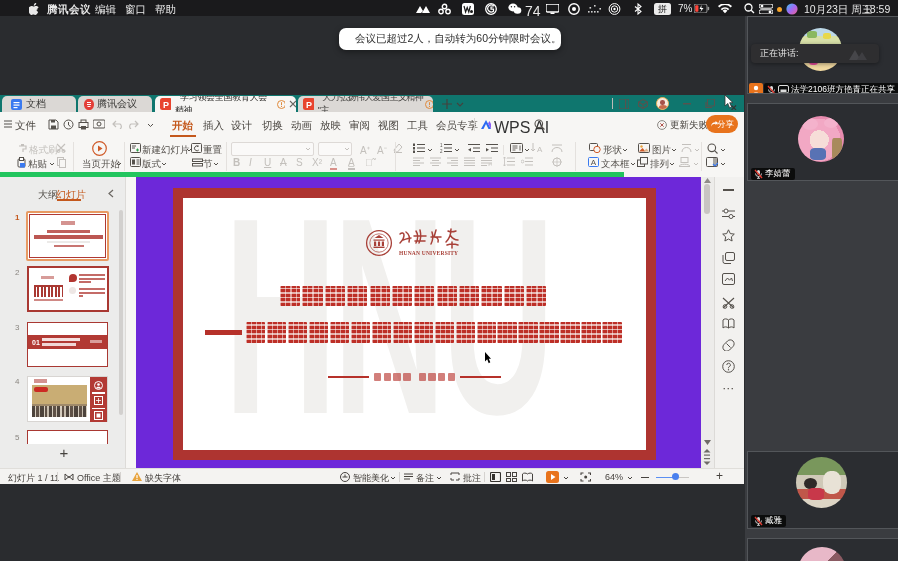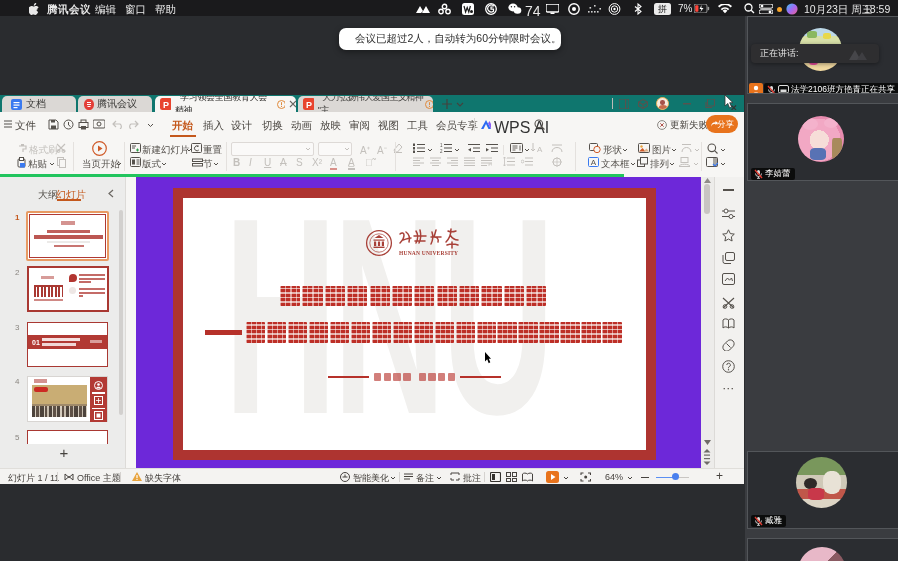--- a/index.html
+++ b/index.html
@@ -10,21 +10,21 @@
 #menubar{position:absolute;left:0;top:0;width:898px;height:16px;background:#1a1a1c;color:#e8e8e8;font-size:10.5px}
 #menubar .mi{position:absolute;top:2.5px;white-space:nowrap}
 
 #notif{position:absolute;left:339px;top:28px;width:222px;height:22px;background:#ffffff;border-radius:7px;box-shadow:0 2px 6px rgba(0,0,0,.4);font-size:10.5px;color:#2c2c2c;display:flex;align-items:center;overflow:hidden}
 
 #wps{position:absolute;left:0;top:95px;width:744px;height:389px;background:#f7f6f4}
 #tabbar{position:absolute;left:0;top:0;width:744px;height:17px;background:#0f766e}
 .tab{position:absolute;top:1px;height:16px;border-radius:5px 5px 0 0;font-size:10px;color:#3c3b39;display:flex;align-items:center;overflow:hidden}
 #menurow{position:absolute;left:0;top:17px;width:744px;height:25px;background:#f7f6f4;font-size:10.5px;color:#4a4641}
 .mr{position:absolute;top:7px;white-space:nowrap}
-#ribbon{position:absolute;left:0;top:42px;width:624px;height:40px;background:#f7f6f4;border-bottom:3px solid #22c55e;font-size:9.5px;color:#55514c}
+#ribbon{position:absolute;left:0;top:42px;width:624px;height:40px;background:#f7f6f4;border-bottom:5px solid #22c55e;font-size:9.5px;color:#55514c}
 .rl{position:absolute;white-space:nowrap}
 .gray{color:#c3c0bc}
 .sep{position:absolute;width:1px;background:#e4e1de}
 
 #content{position:absolute;left:0;top:82px;width:744px;height:291px}
 #panel{position:absolute;left:0;top:0;width:126px;height:291px;background:#ececeb;border-right:1px solid #dddbd8;font-size:10px;color:#5a5651}
 #canvas{position:absolute;left:136px;top:0;width:574px;height:291px;background:#6d28d9}
 #rscroll{position:absolute;left:701px;top:0;width:13px;height:291px;background:#edecea}
 #rstrip{position:absolute;left:714px;top:0;width:30px;height:291px;background:#f2f1ef;border-left:1px solid #dcdad7}
 

